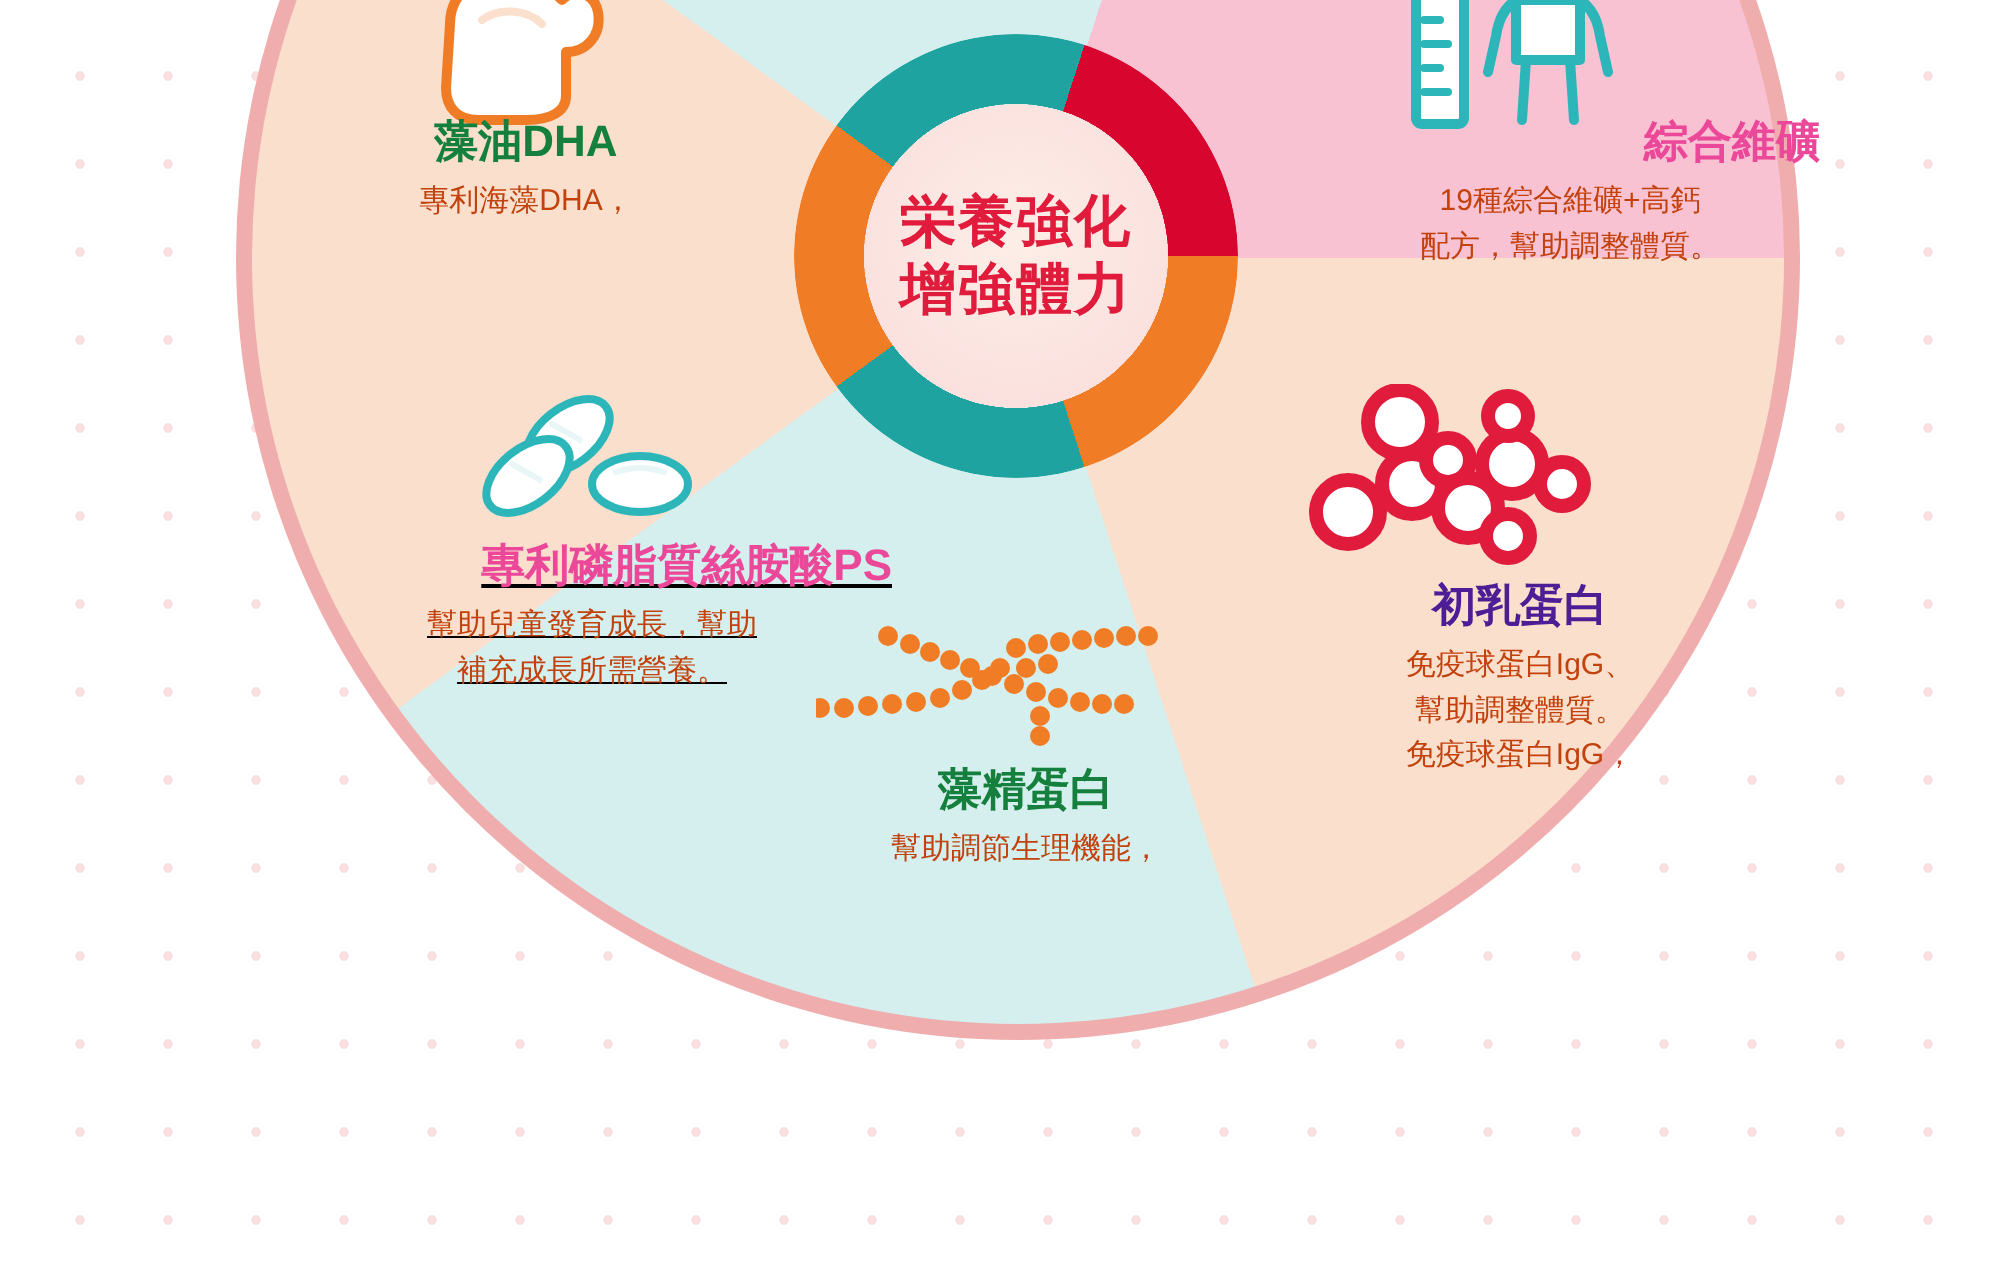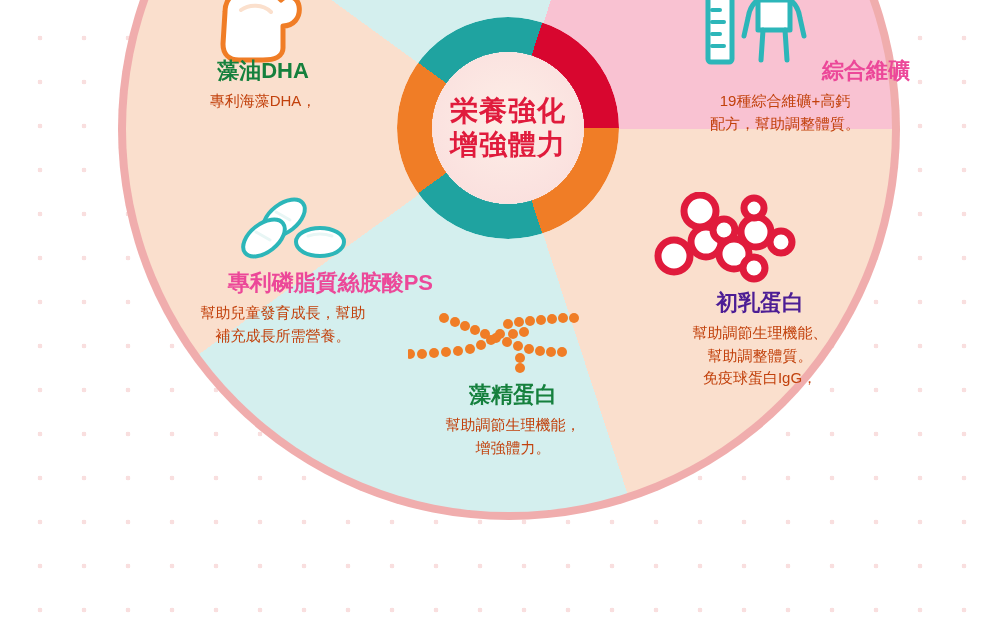--- a/index.html
+++ b/index.html
@@ -77,21 +77,21 @@
 
   .c-orange{color:#15803d;}
   .c-teal{color:#ec4899;text-align:right;}
   .c-red{color:#4c1d95;}
 
   
   #sec-dha   {left:118px;top:58px;width:290px;}
   #sec-multi {left:660px;top:58px;width:250px;}
   #sec-colo  {left:630px;top:290px;width:260px;}
   #sec-algae {left:388px;top:382px;width:250px;}
-  #sec-ps    {left:133px;top:270px;width:300px;}
+  #sec-ps    {left:146px;top:270px;width:300px;text-decoration:underline;}
 
   
   .icon{position:absolute;}
   #icon-muscle{left:205px;top:-34px;}
   #icon-ruler {left:700px;top:-40px;}
   #icon-molecule{left:644px;top:192px;}
   #icon-capsule{left:236px;top:196px;}
   #icon-algae {left:408px;top:298px;}
 </style>
 </head>
@@ -236,31 +236,30 @@
     <div class="s-title c-teal">綜合維礦</div>
     <div class="s-desc">
       <div>19種綜合維礦+高鈣</div>
       <div>配方，幫助調整體質。</div>
     </div>
   </div>
 
   <div class="sector" id="sec-colo">
     <div class="s-title c-red">初乳蛋白</div>
     <div class="s-desc">
-      <div>幫助調節生理機能、</div>
+      <div>免疫球蛋白IgG、</div>
       <div>幫助調整體質。</div>
       <div>免疫球蛋白IgG，</div>
     </div>
   </div>
 
   <div class="sector" id="sec-algae">
     <div class="s-title c-orange">藻精蛋白</div>
     <div class="s-desc">
       <div>幫助調節生理機能，</div>
-      <div>增強體力。</div>
     </div>
   </div>
 
   <div class="sector" id="sec-ps">
     <div class="s-title c-teal">專利磷脂質絲胺酸PS</div>
     <div class="s-desc">
       <div>幫助兒童發育成長，幫助</div>
       <div>補充成長所需營養。</div>
     </div>
   </div>

